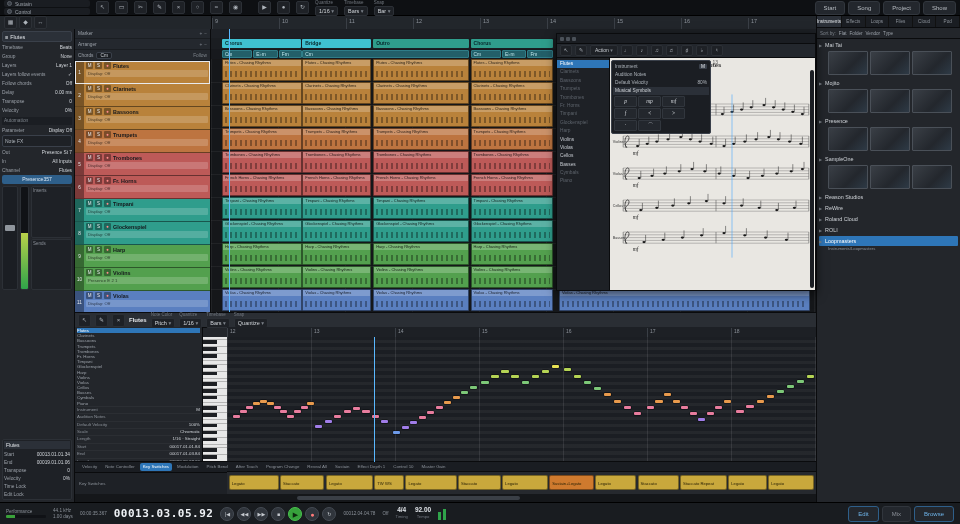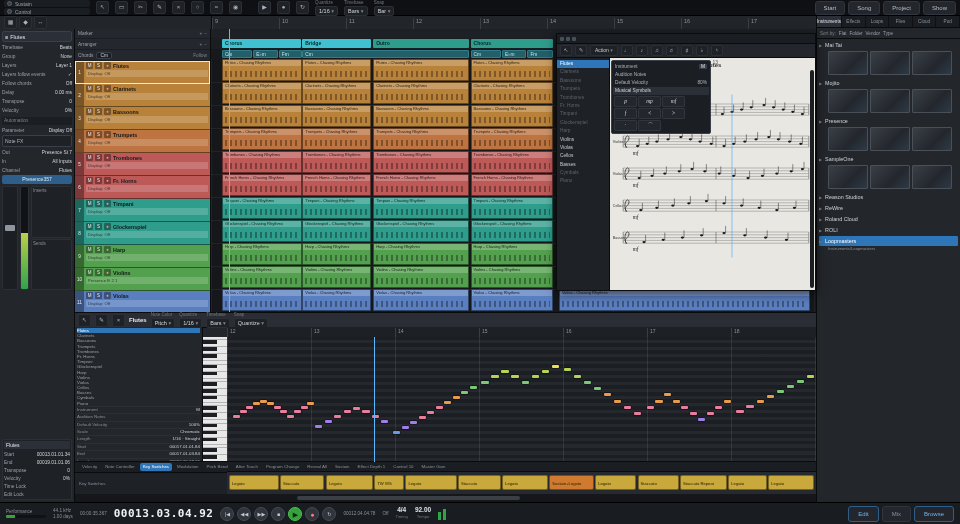--- a/index.html
+++ b/index.html
@@ -1231,21 +1231,21 @@
       <span>Performance</span>
       <div class="meterbar">
           <i></i>
         </div>
     </div>
     <div class="tp-small">
       <div>44.1 kHz</div>
       <div>1.00 days</div>
     </div>
     <div class="tp-small">00:00:35.367</div>
-    <div class="maintime">00013.03.04.92</div>
+    <div class="maintime">00013.03.05.92</div>
     <div class="tbtns">
       <span class="tpb">|◀</span>
         <span class="tpb">◀◀</span>
         <span class="tpb">▶▶</span>
         <span class="tpb">■</span>
         <span class="tpb play">▶</span>
         <span class="tpb rec">●</span>
         <span class="tpb">↻</span>
     </div>
     <div class="tp-small">00012.04.04.78</div>

